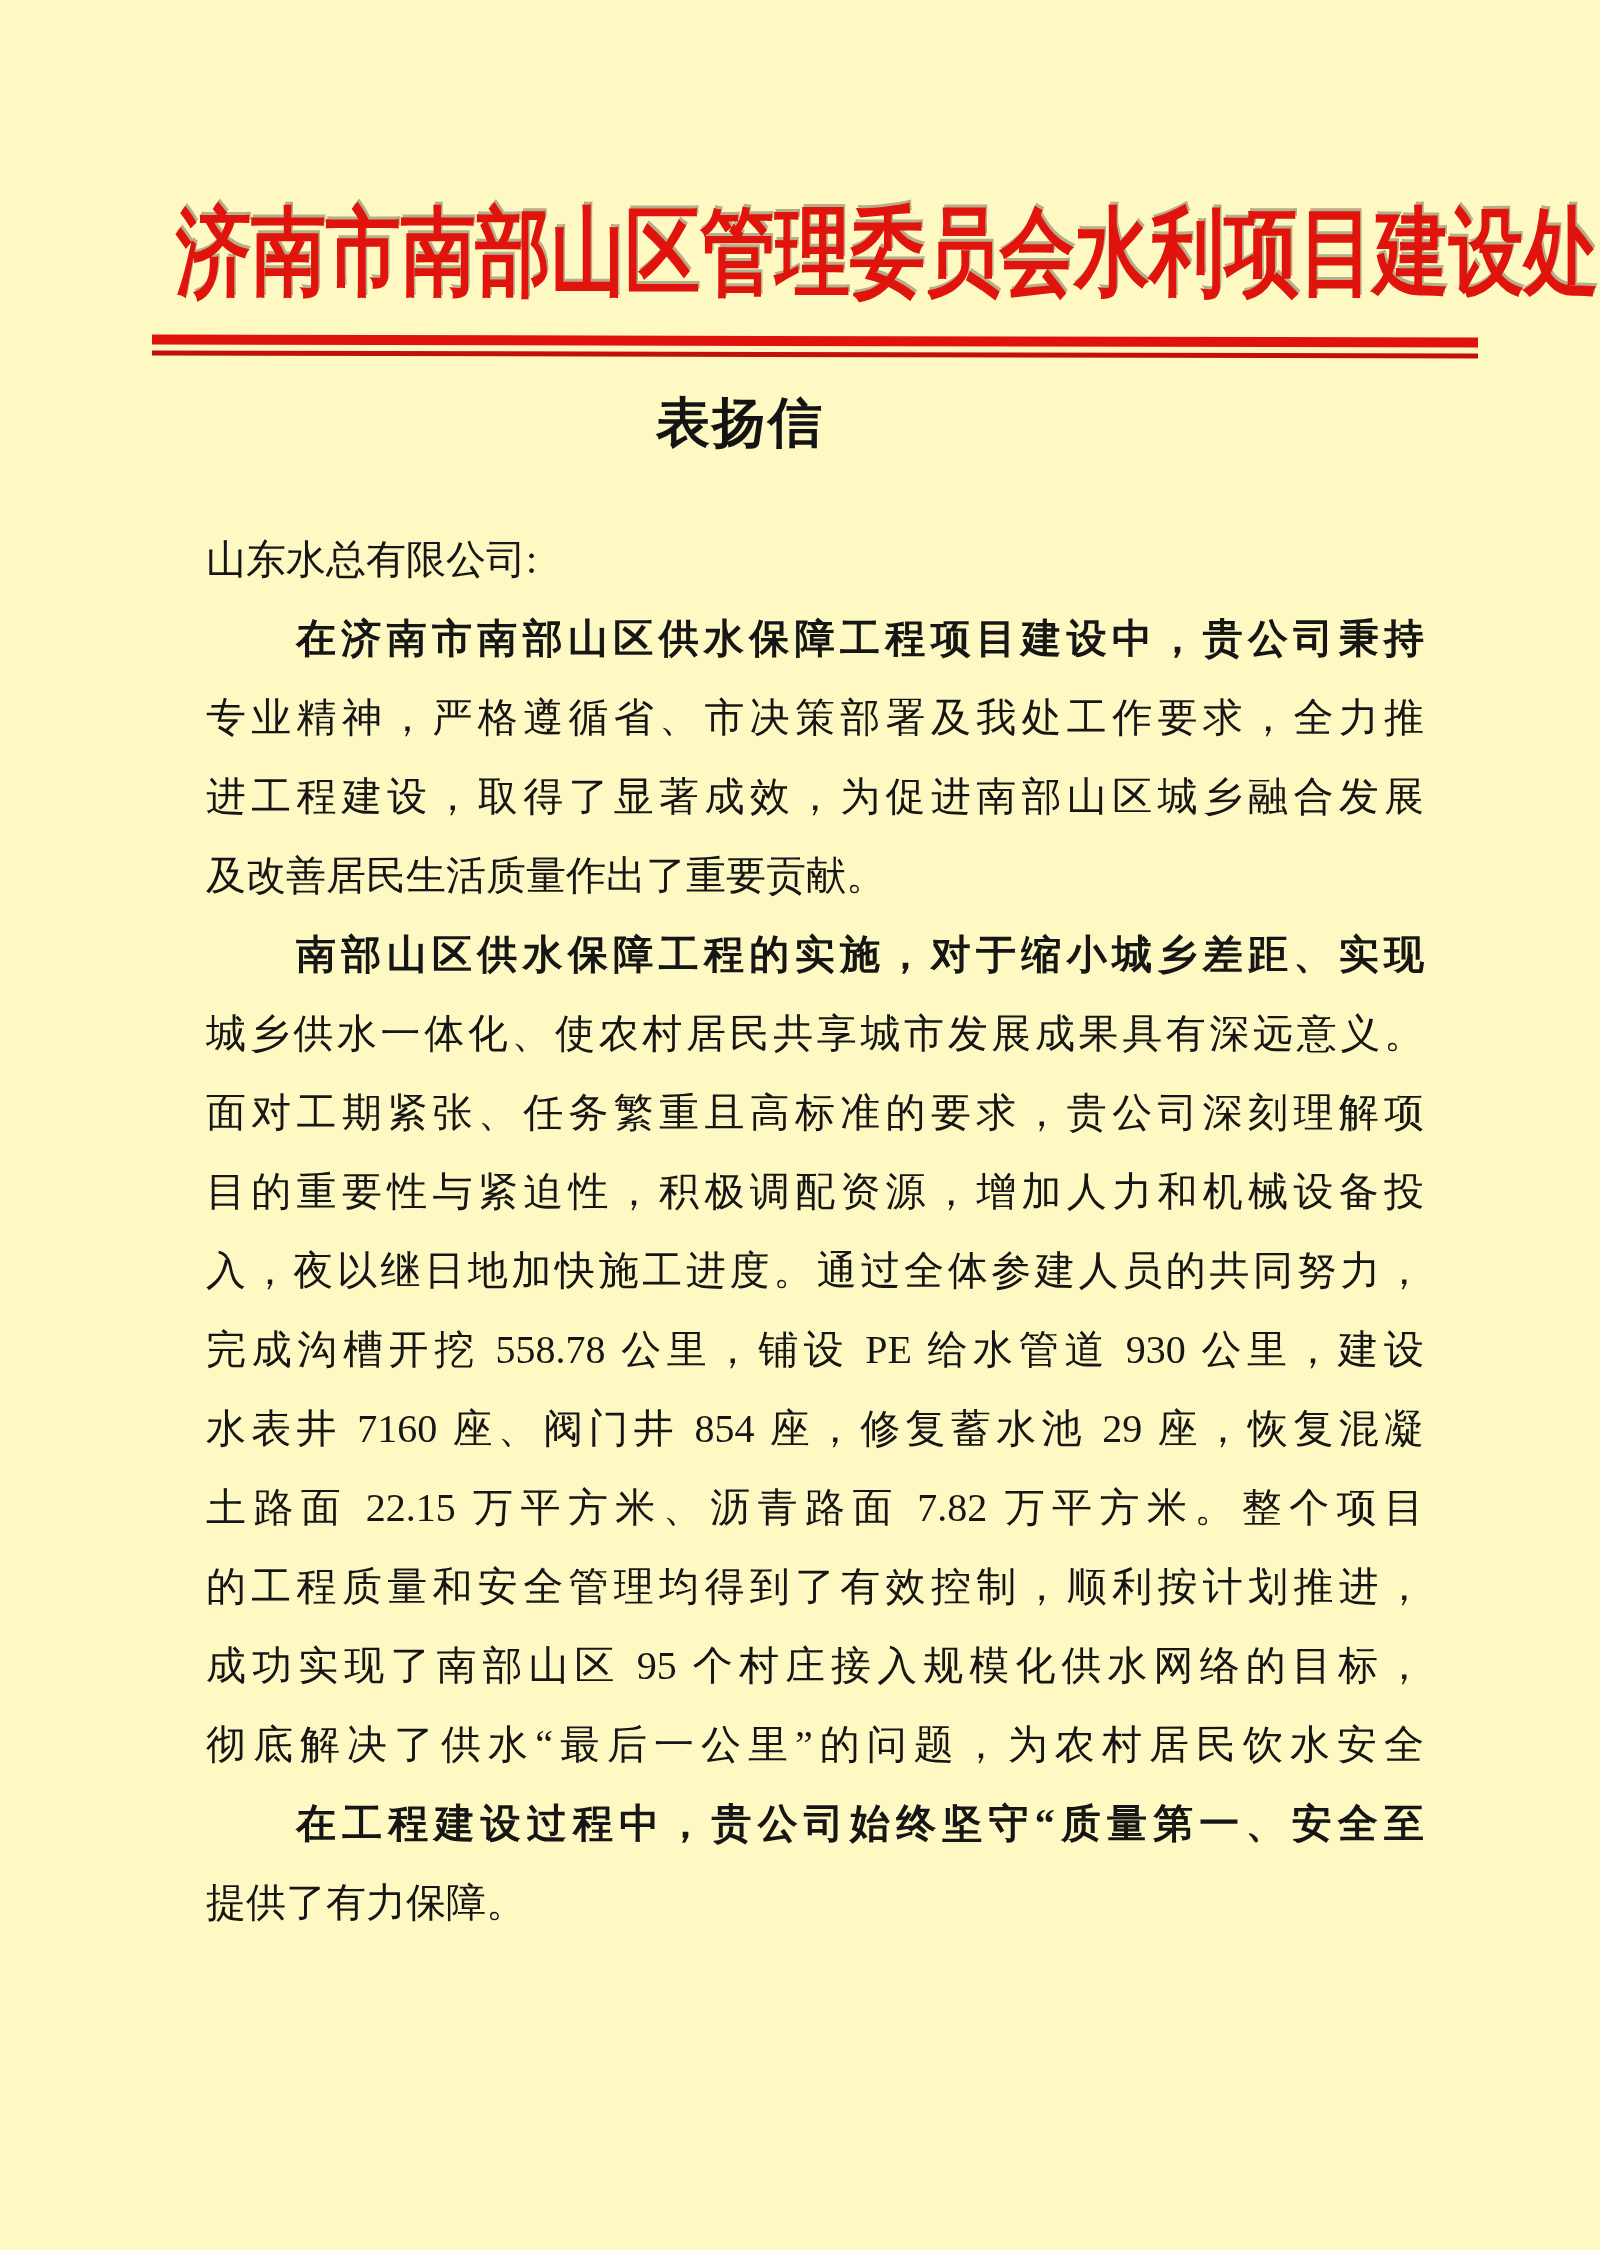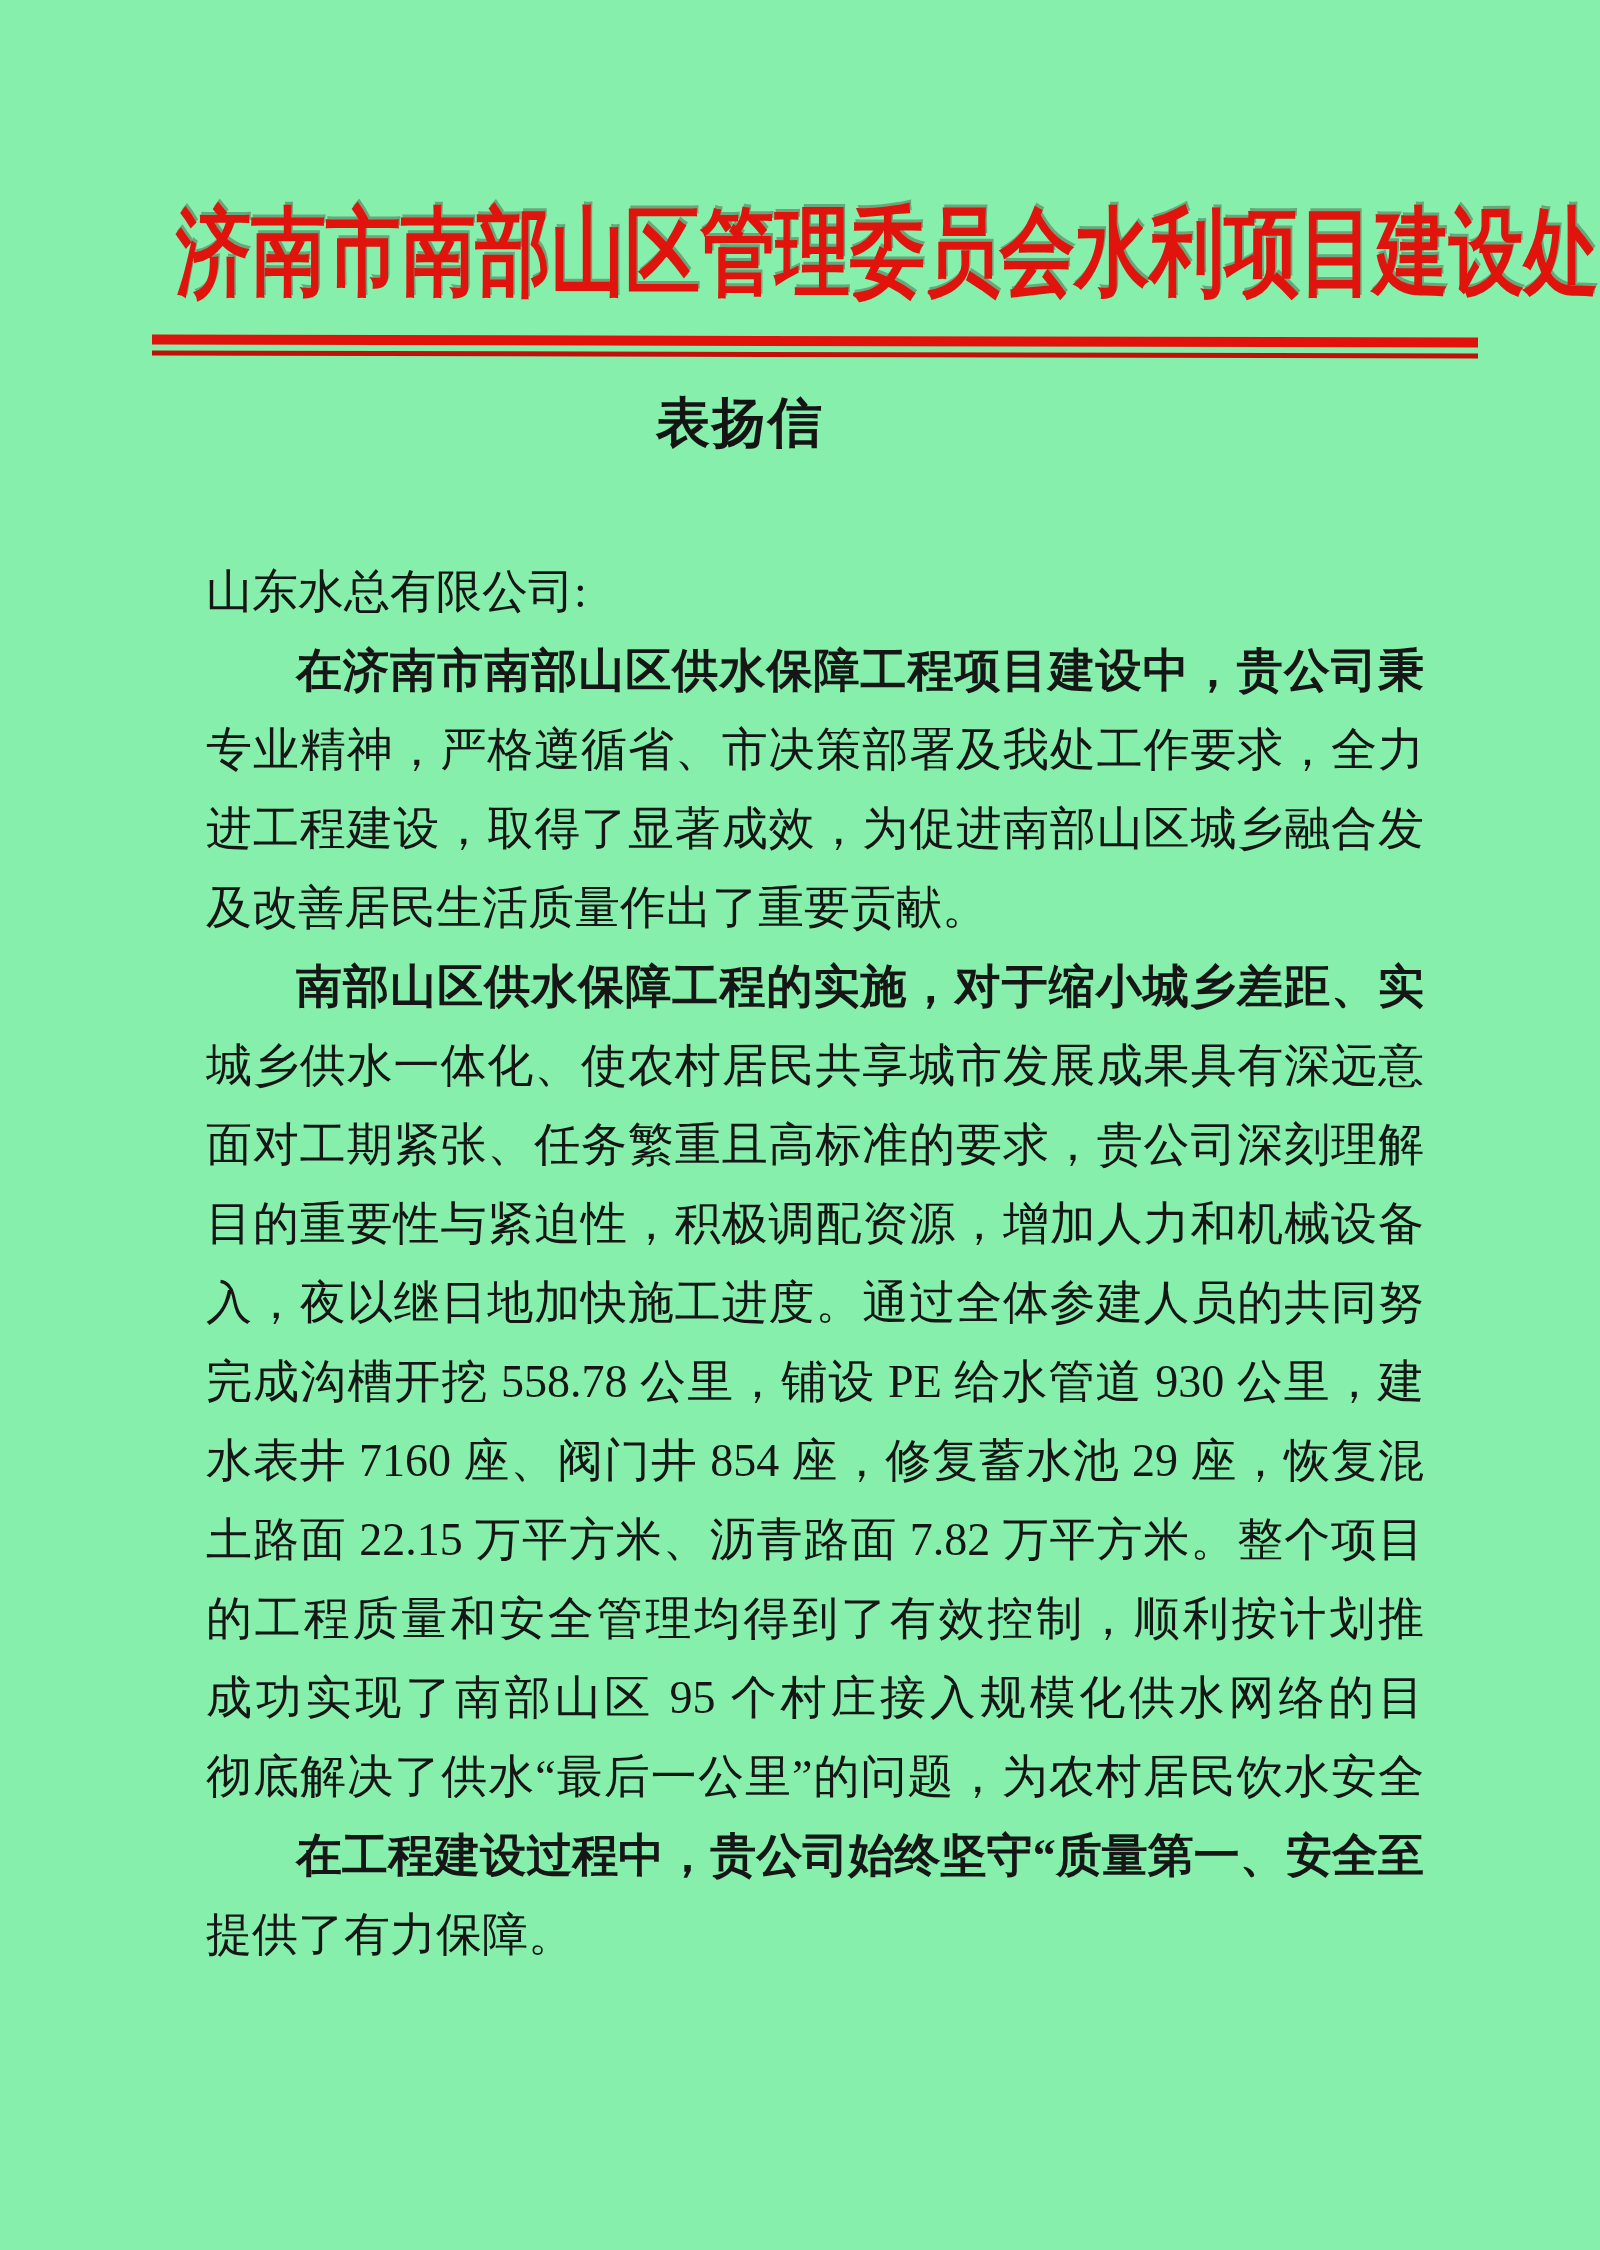--- a/index.html
+++ b/index.html
@@ -4,21 +4,21 @@
 <style>
   html, body {
     margin: 0;
     padding: 0;
     background: #ffffff;
   }
   .page {
     position: relative;
     width: 1600px;
     height: 2250px;
-    background: #86efac;
+    background: #fef9c3;
     overflow: hidden;
     font-family: "Liberation Serif", "DejaVu Serif", serif;
   }
 
   
   .org-name {
     position: absolute;
     top: 178px;
     left: 0;
     width: 1600px;
@@ -63,24 +63,24 @@
     font-weight: bold;
     color: #141414;
     letter-spacing: 2px;
     line-height: 70px;
     padding-left: 28px;
   }
 
   
   .letter-body {
     position: absolute;
-    top: 552px;
+    top: 520px;
     left: 206px;
     width: 1218px;
-    font-size: 46px;
+    font-size: 40px;
     color: #161616;
   }
   .body-line {
     margin: 0;
     height: 79px;
     line-height: 79px;
     white-space: nowrap;
   }
   .body-line.fill {
     white-space: normal;

